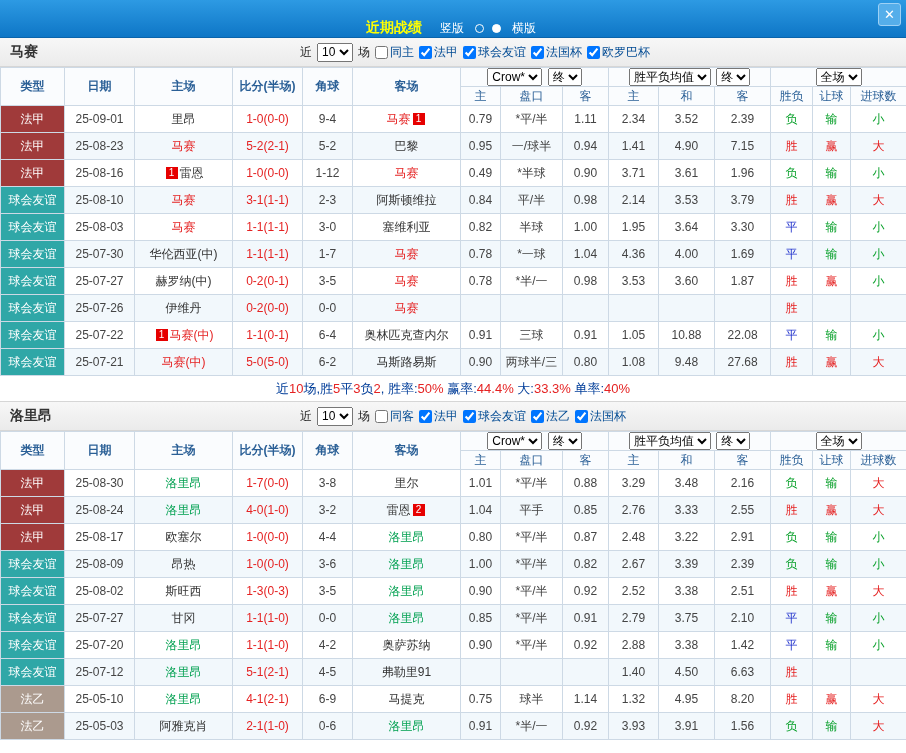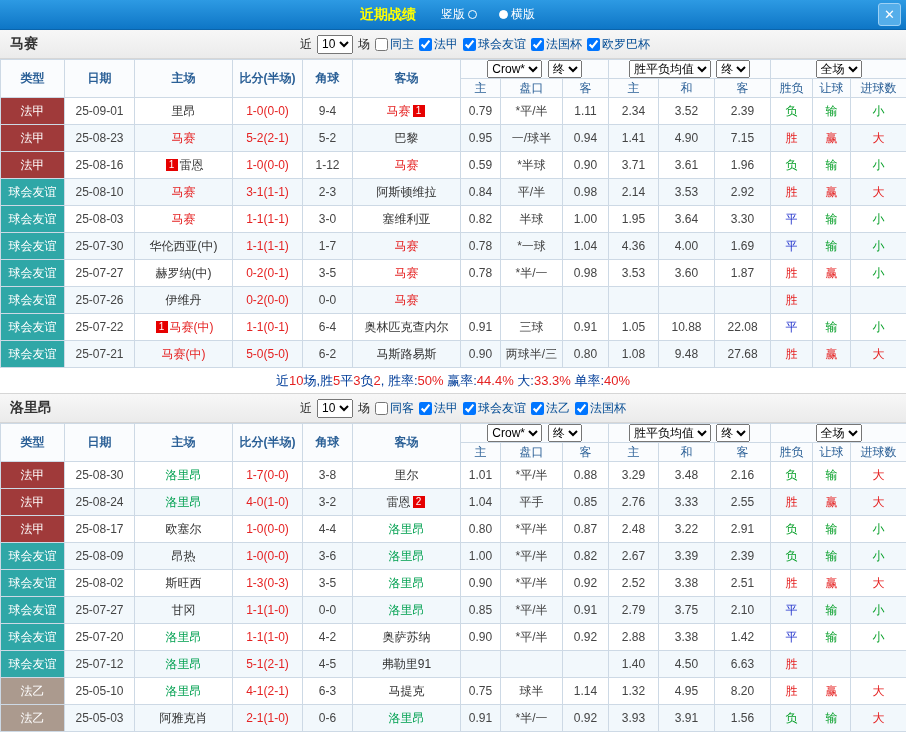--- a/index.html
+++ b/index.html
@@ -3,24 +3,24 @@
 <meta charset="utf-8">
 <style>
   * { box-sizing: border-box; }
   html,body { margin:0; padding:0; }
   body {
     width:906px; height:753px; overflow:hidden;
     font-family:"Liberation Sans","DejaVu Sans",sans-serif;
     font-size:12px; background:#fff;
   }
   
-  .titlebar { position:relative; height:30px; background:linear-gradient(#2d9ae3,#0e76c6);
-    display:flex; align-items:center; justify-content:center; border-bottom:1px solid #0a64ab; }
+  .titlebar { position:relative; height:38px; background:linear-gradient(#2d9ae3,#0e76c6);
+    display:flex; align-items:flex-end; justify-content:center; border-bottom:1px solid #0a64ab; }
   .title { color:#ffff00; font-weight:bold; font-size:14px; margin-right:14px; }
-  .radio-item { color:#fff; display:inline-flex; align-items:center; gap:3px; margin:0 11px; cursor:pointer; font-size:12px; }
+  .radio-item { color:#fff; display:inline-flex; align-items:center; gap:11px; margin:0 4px; cursor:pointer; font-size:12px; }
   .radio { width:9px; height:9px; border:1px solid #fff; border-radius:50%; display:inline-block; background:transparent; }
   .radio.checked { background:#fff; }
   .close-btn { position:absolute; right:5px; top:3px; width:23px; height:23px; background:#55aeea;
     border:1px solid #9dd1f5; border-radius:3px; color:#fff; text-align:center; line-height:21px;
     font-size:13px; font-weight:bold; cursor:pointer; }
   
   .band { height:29px; display:flex; align-items:center; background:linear-gradient(#f7f7f7,#ebebeb);
     border-bottom:1px solid #d6d6d6; }
   .team-name { width:300px; padding-left:10px; font-size:14px; font-weight:bold; color:#333; }
   .filters { display:flex; align-items:center; gap:5px; color:#222; }
@@ -190,21 +190,21 @@
           <td class="res res-r">赢</td>
           <td class="res res-r">大</td>
         </tr>
         <tr>
           <td class="league lg-fa">法甲</td>
           <td class="date">25-08-16</td>
           <td class="team"><span class="badge">1</span><span>雷恩</span></td>
           <td class="score">1-0(0-0)</td>
           <td class="corners">1-12</td>
           <td class="team"><span class="t-red">马赛</span></td>
-          <td class="num">0.59</td>
+          <td class="num">0.49</td>
           <td class="hcap">*半球</td>
           <td class="num">0.90</td>
           <td class="num">3.71</td>
           <td class="num">3.61</td>
           <td class="num">1.96</td>
           <td class="res res-g">负</td>
           <td class="res res-g">输</td>
           <td class="res res-g">小</td>
         </tr>
         <tr>
@@ -212,21 +212,21 @@
           <td class="date">25-08-10</td>
           <td class="team"><span class="t-red">马赛</span></td>
           <td class="score">3-1(1-1)</td>
           <td class="corners">2-3</td>
           <td class="team"><span>阿斯顿维拉</span></td>
           <td class="num">0.84</td>
           <td class="hcap">平/半</td>
           <td class="num">0.98</td>
           <td class="num">2.14</td>
           <td class="num">3.53</td>
-          <td class="num">2.92</td>
+          <td class="num">3.79</td>
           <td class="res res-r">胜</td>
           <td class="res res-r">赢</td>
           <td class="res res-r">大</td>
         </tr>
         <tr>
           <td class="league lg-fr">球会友谊</td>
           <td class="date">25-08-03</td>
           <td class="team"><span class="t-red">马赛</span></td>
           <td class="score">1-1(1-1)</td>
           <td class="corners">3-0</td>
@@ -545,21 +545,21 @@
           <td class="num">6.63</td>
           <td class="res res-r">胜</td>
           <td class="res "></td>
           <td class="res "></td>
         </tr>
         <tr>
           <td class="league lg-fb">法乙</td>
           <td class="date">25-05-10</td>
           <td class="team"><span class="t-green">洛里昂</span></td>
           <td class="score">4-1(2-1)</td>
-          <td class="corners">6-3</td>
+          <td class="corners">6-9</td>
           <td class="team"><span>马提克</span></td>
           <td class="num">0.75</td>
           <td class="hcap">球半</td>
           <td class="num">1.14</td>
           <td class="num">1.32</td>
           <td class="num">4.95</td>
           <td class="num">8.20</td>
           <td class="res res-r">胜</td>
           <td class="res res-r">赢</td>
           <td class="res res-r">大</td>

